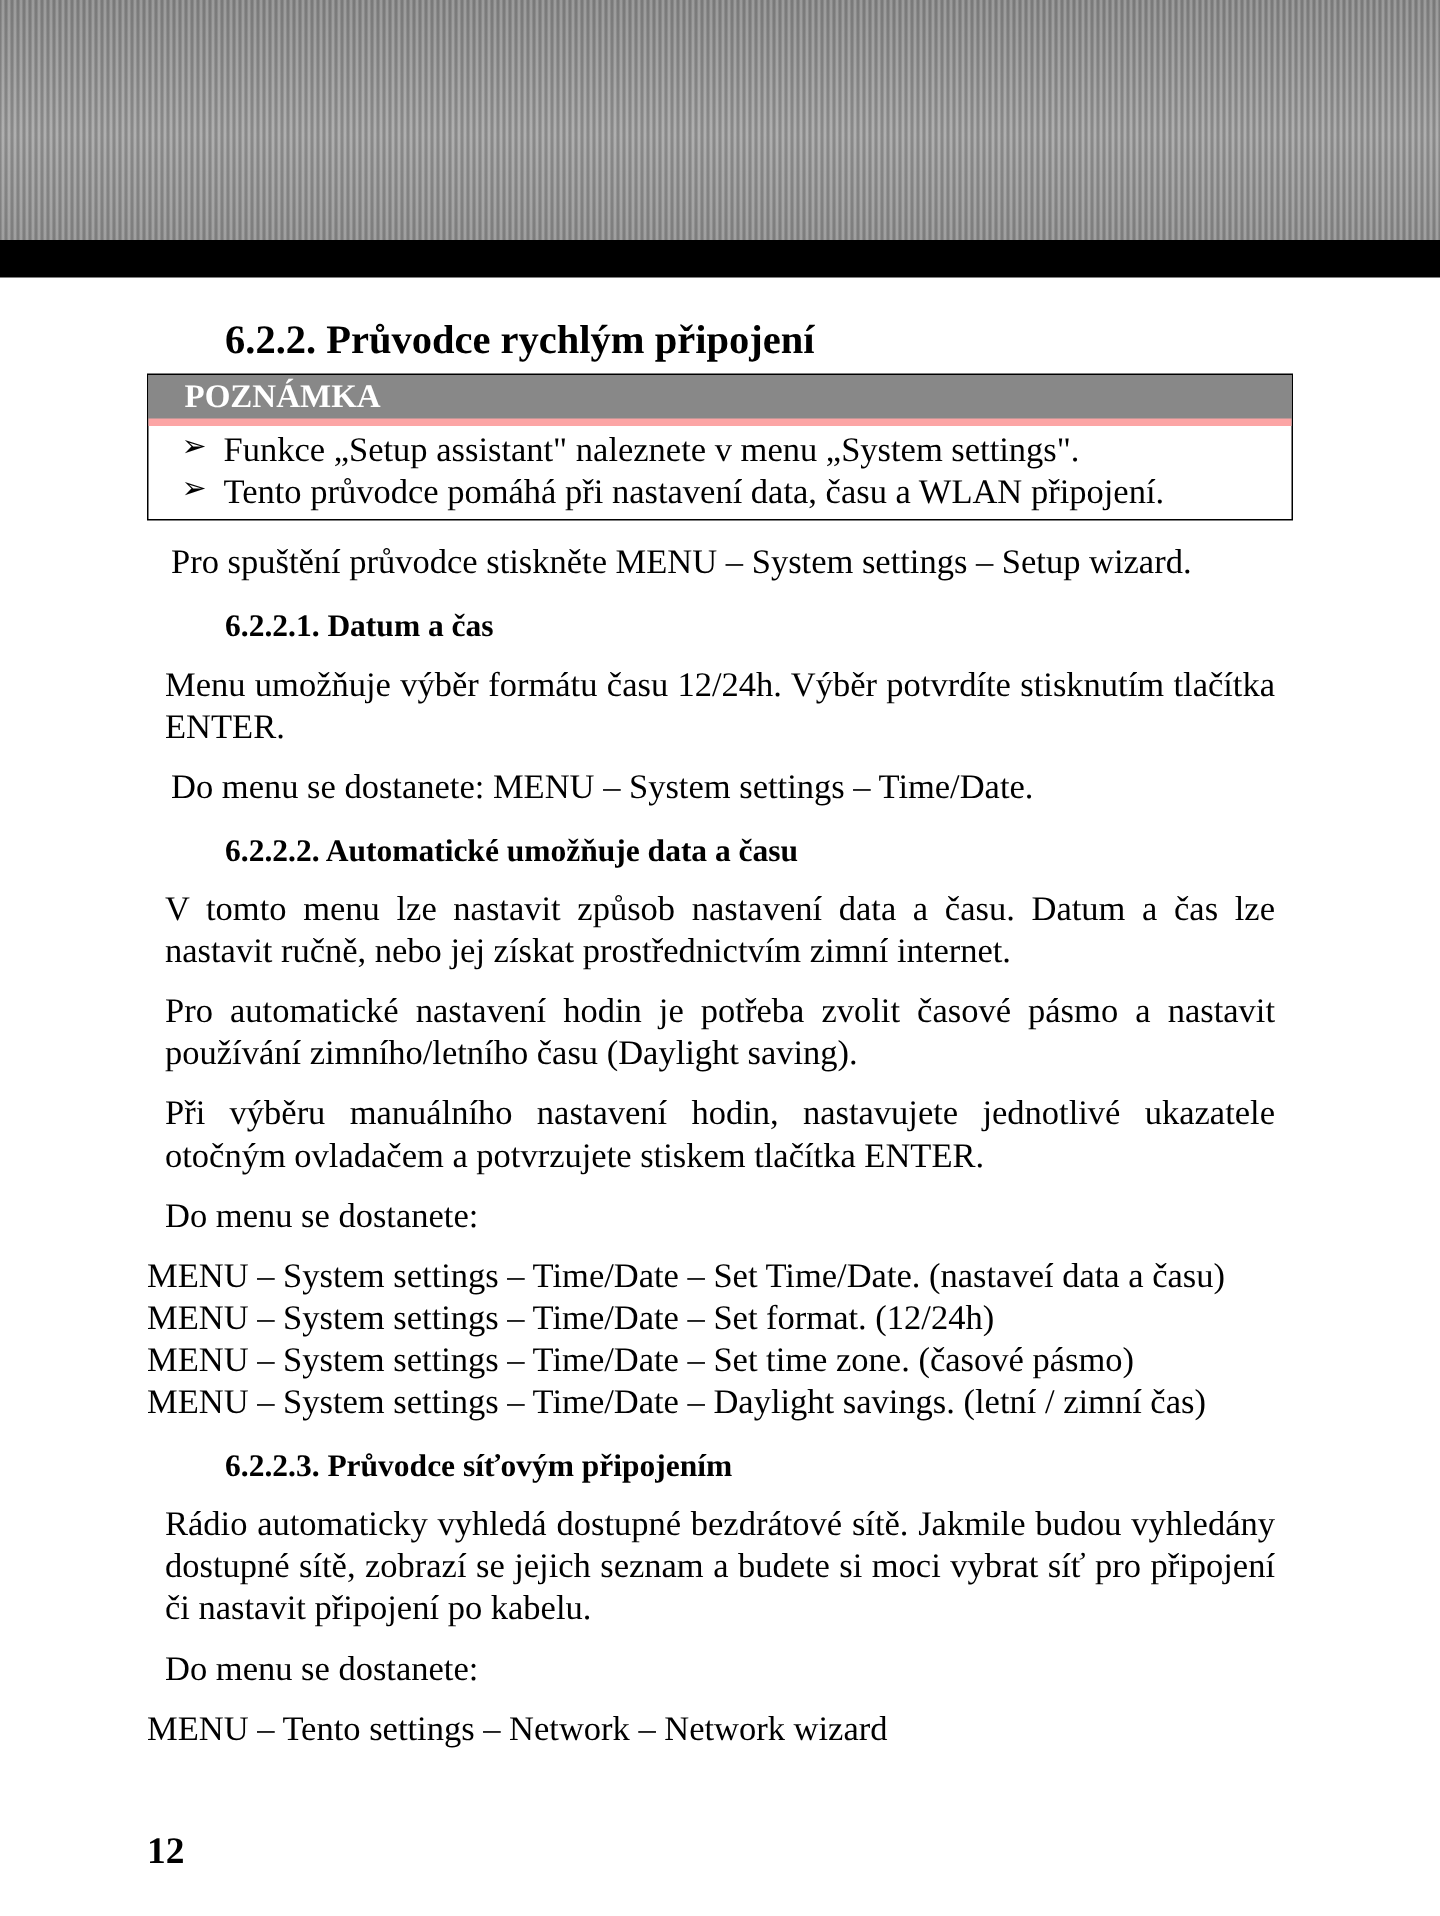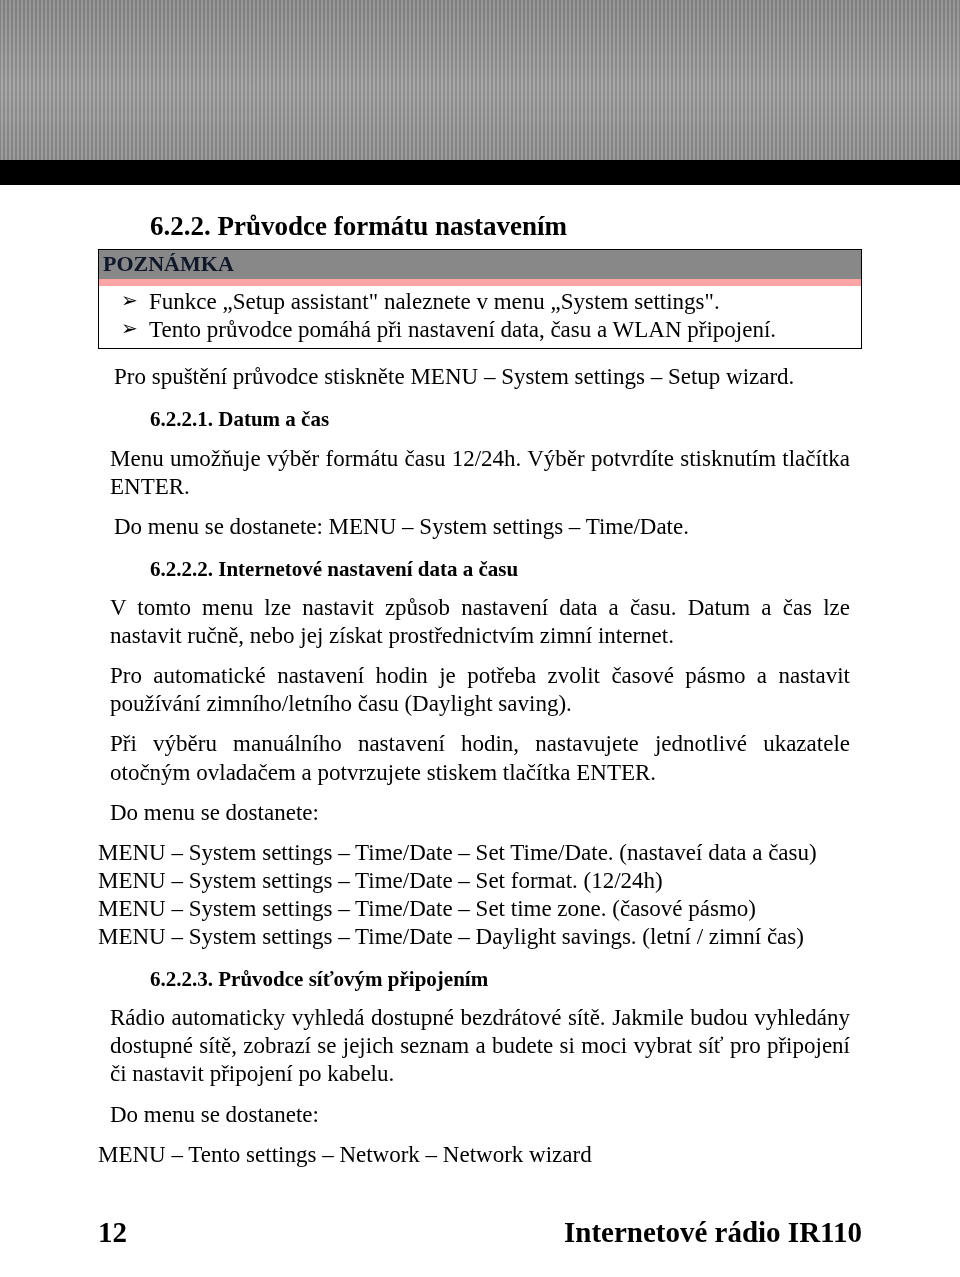--- a/index.html
+++ b/index.html
@@ -49,24 +49,24 @@
     font-weight: bold;
     font-size: 21px;
     margin: 16px 0 4px 52px;
   }
   .note-box {
     border: 1px solid #000;
     margin: 2px 0 14px 0;
   }
   .note-header {
     background: #888;
-    color: #0f172a;
+    color: #ffffff;
     font-weight: bold;
-    padding: 1px 4px;
-    border-bottom: 7px solid #fca5a5;
+    padding: 1px 24px;
+    border-bottom: 5px solid #fca5a5;
     font-size: 22px;
   }
   .note-body {
     padding: 2px 8px 4px 8px;
   }
   .note-body ul {
     list-style: none;
     margin: 0;
     padding: 0;
   }
@@ -96,35 +96,35 @@
     text-align: left;
   }
   .footer {
     position: absolute;
     bottom: 28px;
     left: 98px;
     right: 98px;
     display: flex;
     justify-content: space-between;
     font-weight: bold;
-    font-size: 29px;
+    font-size: 25px;
   }
 </style>
 </head>
 <body>
 
 <div class="page">
   <div class="header-band"></div>
   <div class="black-band"></div>
 
   <div class="content">
 
     <div class="h-section">
       <span>6.2.2.</span>
-      <span>Průvodce formátu nastavením</span>
+      <span>Průvodce rychlým připojení</span>
     </div>
 
     <div class="note-box">
       <div class="note-header">POZNÁMKA</div>
       <div class="note-body">
         <ul>
           <li>Funkce „Setup assistant" naleznete v menu „System settings".</li>
           <li>Tento průvodce pomáhá při nastavení data, času a WLAN připojení.</li>
         </ul>
       </div>
@@ -134,21 +134,21 @@
 
     <div class="h-subsection">
       <span>6.2.2.1.</span>
       <span>Datum a čas</span>
     </div>
     <p class="para-tight">Menu umožňuje výběr formátu času 12/24h. Výběr potvrdíte stisknutím tlačítka ENTER.</p>
     <p class="para">Do menu se dostanete: MENU – System settings – Time/Date.</p>
 
     <div class="h-subsection">
       <span>6.2.2.2.</span>
-      <span>Internetové nastavení data a času</span>
+      <span>Automatické umožňuje data a času</span>
     </div>
     <p class="para-tight">V tomto menu lze nastavit způsob nastavení data a času. Datum a čas lze nastavit ručně, nebo jej získat prostřednictvím zimní internet.</p>
     <p class="para-tight">Pro automatické nastavení hodin je potřeba zvolit časové pásmo a nastavit používání zimního/letního času (Daylight saving).</p>
     <p class="para-tight">Při výběru manuálního nastavení hodin, nastavujete jednotlivé ukazatele otočným ovladačem a potvrzujete stiskem tlačítka ENTER.</p>
     <p class="para-tight">Do menu se dostanete:</p>
     <p class="menu-line">MENU – System settings – Time/Date – Set Time/Date. (nastaveí data a času)</p>
     <p class="menu-line">MENU – System settings – Time/Date – Set format. (12/24h)</p>
     <p class="menu-line">MENU – System settings – Time/Date – Set time zone. (časové pásmo)</p>
     <p class="menu-line">MENU – System settings – Time/Date – Daylight savings. (letní / zimní čas)</p>
 
@@ -157,15 +157,14 @@
       <span>Průvodce síťovým připojením</span>
     </div>
     <p class="para-tight">Rádio automaticky vyhledá dostupné bezdrátové sítě. Jakmile budou vyhledány dostupné sítě, zobrazí se jejich seznam a budete si moci vybrat síť pro připojení či nastavit připojení po kabelu.</p>
     <p class="para-tight">Do menu se dostanete:</p>
     <p class="menu-line">MENU – Tento settings – Network – Network wizard</p>
 
   </div>
 
   <div class="footer">
     <span>12</span>
-    <span>Internetové rádio IR110</span>
   </div>
 </div>
 
 </body></html>

